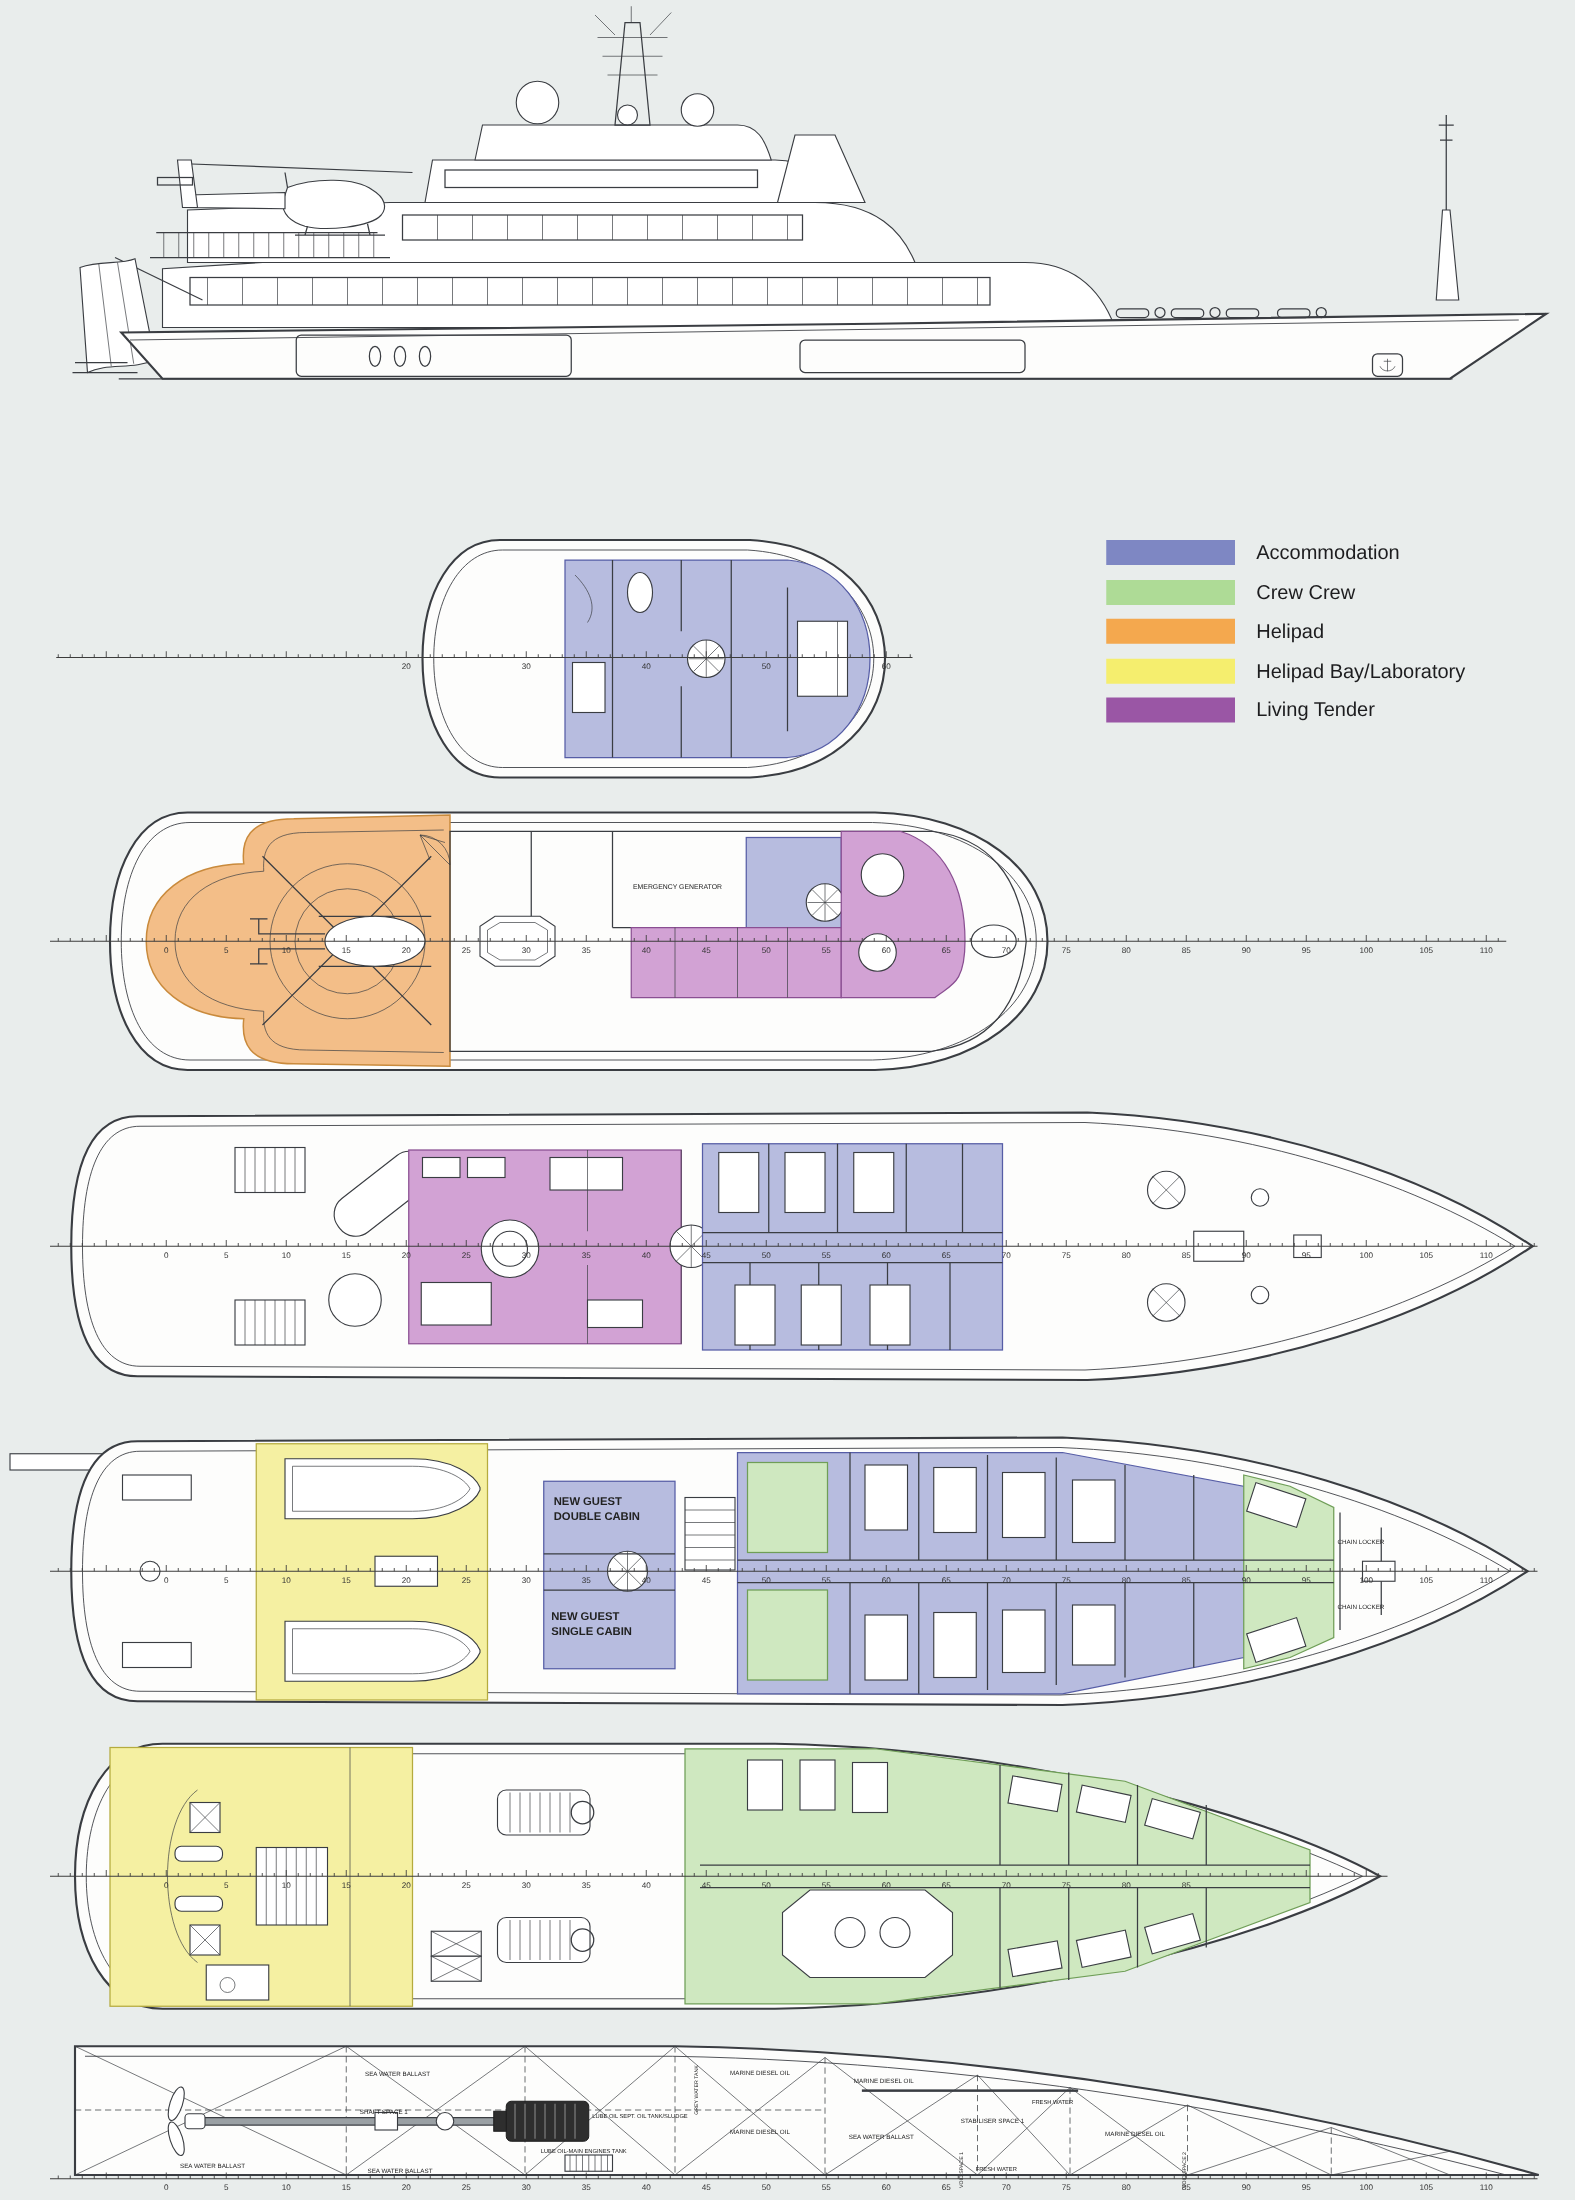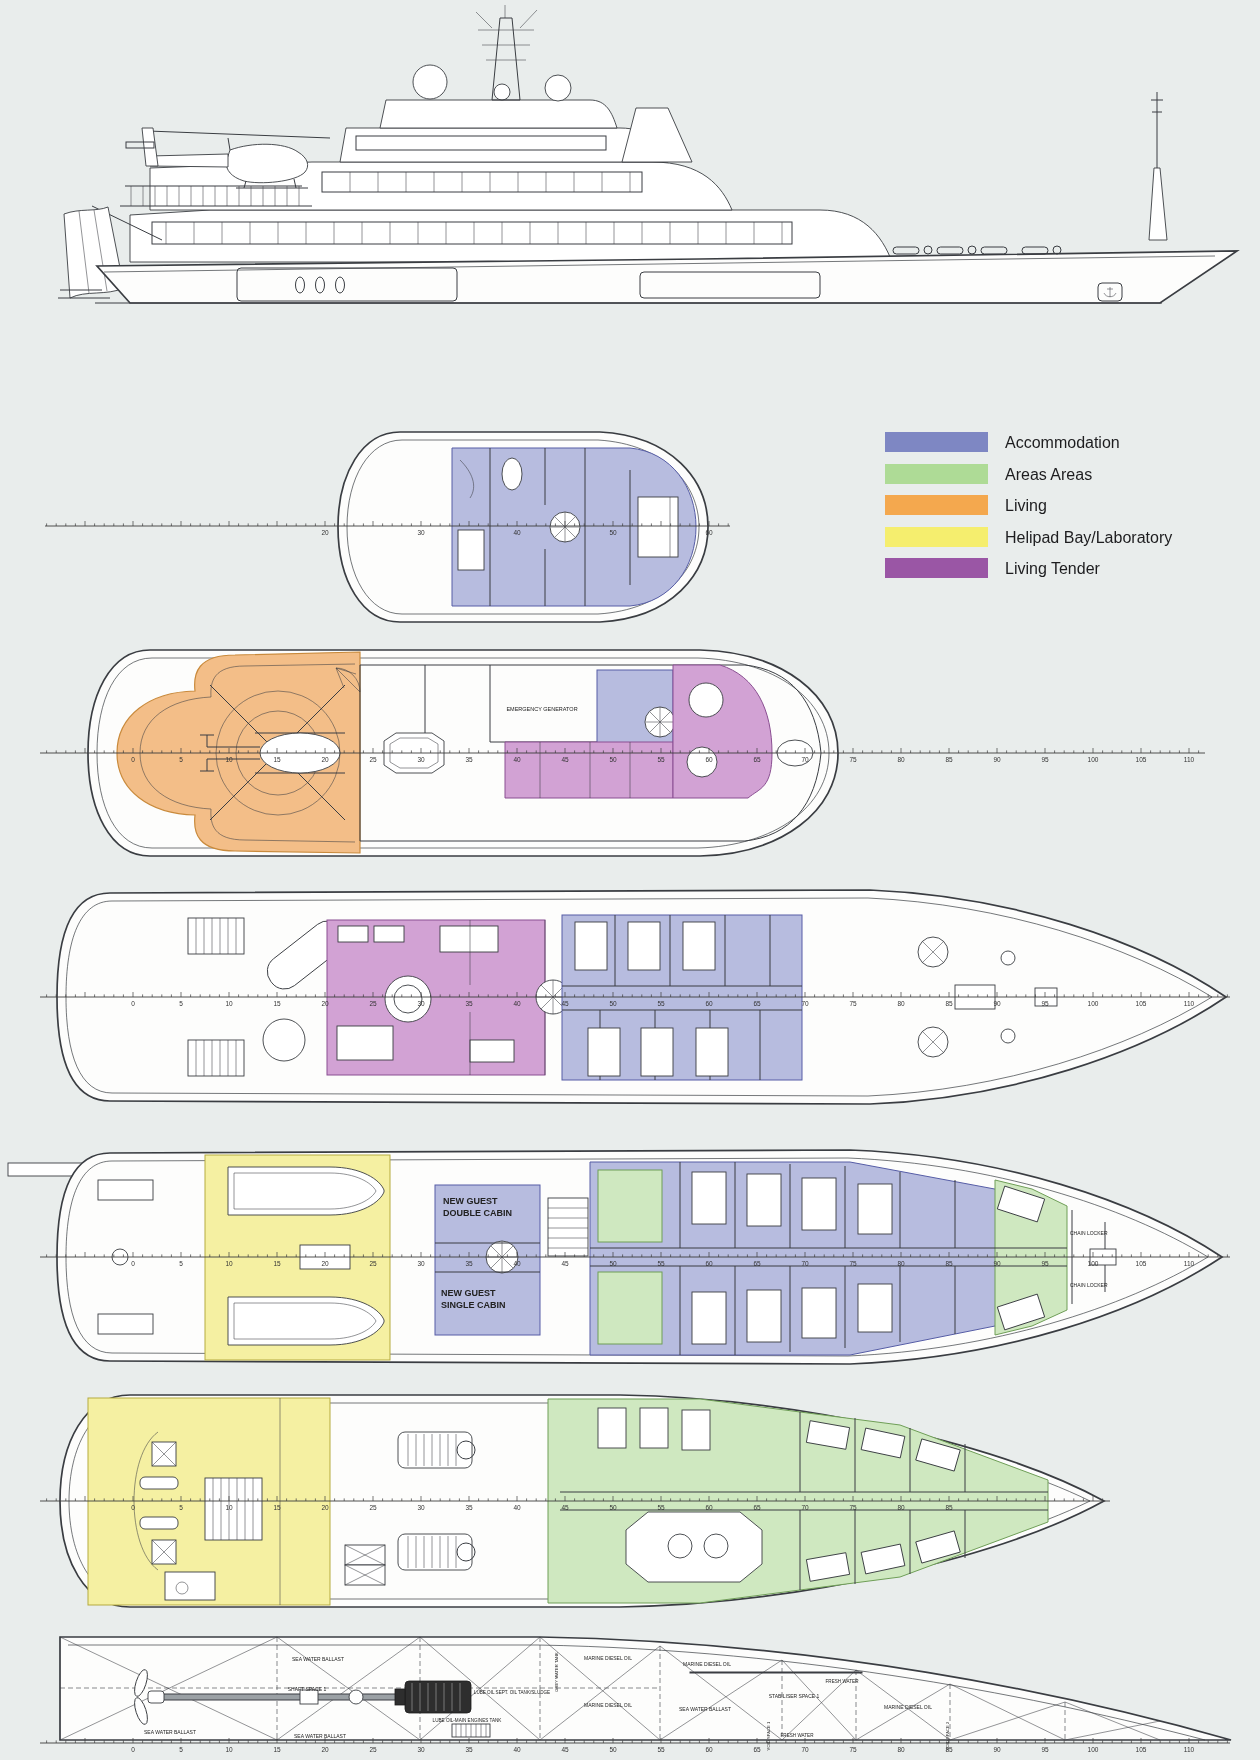--- a/index.html
+++ b/index.html
@@ -1181,25 +1181,25 @@
       </g>
 </svg>
 
 <div class="legend">
   <div class="legend-row">
     <div class="legend-swatch" style="background: rgb(126, 135, 195);"></div>
     <div class="legend-label">Accommodation</div>
   </div>
   <div class="legend-row">
     <div class="legend-swatch" style="background: rgb(174, 219, 150);"></div>
-    <div class="legend-label">Areas Areas</div>
+    <div class="legend-label">Crew Crew</div>
   </div>
   <div class="legend-row">
     <div class="legend-swatch" style="background: rgb(244, 168, 78);"></div>
-    <div class="legend-label">Living</div>
+    <div class="legend-label">Helipad</div>
   </div>
   <div class="legend-row">
     <div class="legend-swatch" style="background: rgb(245, 238, 110);"></div>
     <div class="legend-label">Helipad Bay/Laboratory</div>
   </div>
   <div class="legend-row">
     <div class="legend-swatch" style="background: rgb(154, 86, 165);"></div>
     <div class="legend-label">Living Tender</div>
   </div>
 </div>

